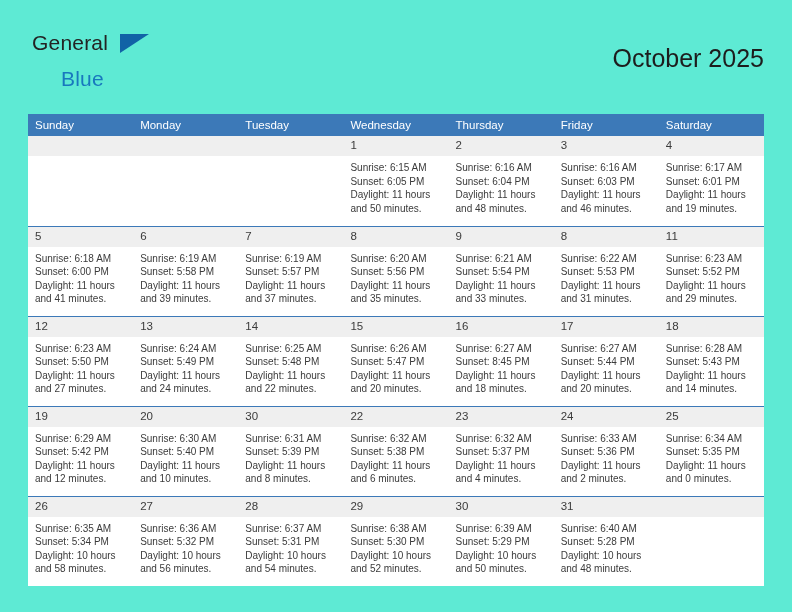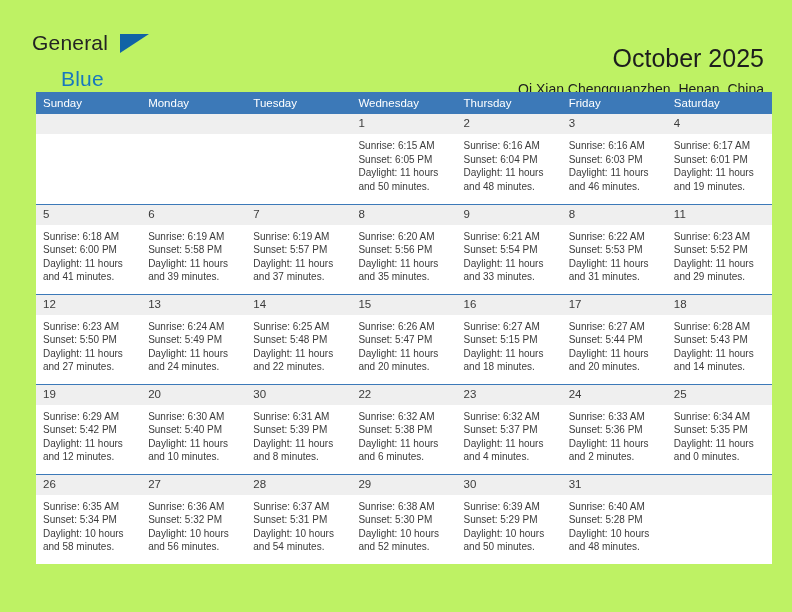--- a/index.html
+++ b/index.html
@@ -9,21 +9,21 @@
     width: 792px;
     height: 612px;
     background: #ffffff;
     font-family: "Liberation Sans", sans-serif;
     -webkit-font-smoothing: antialiased;
   }
   #page {
     position: relative;
     width: 792px;
     height: 612px;
-    background: #bef264;
+    background: #5eead4;
     overflow: hidden;
   }
 
   
   .topbar {
     position: absolute;
     left: 28px;
     top: 26px;
     width: 736px;
     height: 72px;
@@ -81,25 +81,24 @@
     font-size: 14px;
     color: #1d1d1d;
     line-height: 17px;
     white-space: nowrap;
   }
 
   
   .cal {
     position: absolute;
     left: 28px;
-    top: 92px;
+    top: 114px;
     width: 736px;
     border-collapse: collapse;
     table-layout: fixed;
-    margin-left: 8px;
   }
   .cal th {
     background: #3c79b8;
     color: #ffffff;
     font-weight: normal;
     font-size: 11.5px;
     text-align: left;
     padding: 5px 0 5px 7px;
     height: 21px;
     line-height: 12px;
@@ -142,21 +141,20 @@
   <div class="topbar">
 
     <div class="brand">
       <span class="brand-general">General</span>
       <span class="brand-tri"></span>
       <span class="brand-blue">Blue</span>
     </div>
 
     <div class="title-wrap">
       <div class="cal-title">October 2025</div>
-      <div class="cal-subtitle">Qi Xian Chengguanzhen, Henan, China</div>
     </div>
 
   </div>
 
   <table class="cal">
     <thead>
       <tr>
           <th>Sunday</th>
           <th>Monday</th>
           <th>Tuesday</th>
@@ -313,21 +311,21 @@
               <div>Sunrise: 6:26 AM</div>
               <div>Sunset: 5:47 PM</div>
               <div>Daylight: 11 hours</div>
               <div>and 20 minutes.</div>
             </div>
           </td>
           <td class="">
             <span class="daynum">16</span>
             <div class="cell-body">
               <div>Sunrise: 6:27 AM</div>
-              <div>Sunset: 5:15 PM</div>
+              <div>Sunset: 8:45 PM</div>
               <div>Daylight: 11 hours</div>
               <div>and 18 minutes.</div>
             </div>
           </td>
           <td class="">
             <span class="daynum">17</span>
             <div class="cell-body">
               <div>Sunrise: 6:27 AM</div>
               <div>Sunset: 5:44 PM</div>
               <div>Daylight: 11 hours</div>

